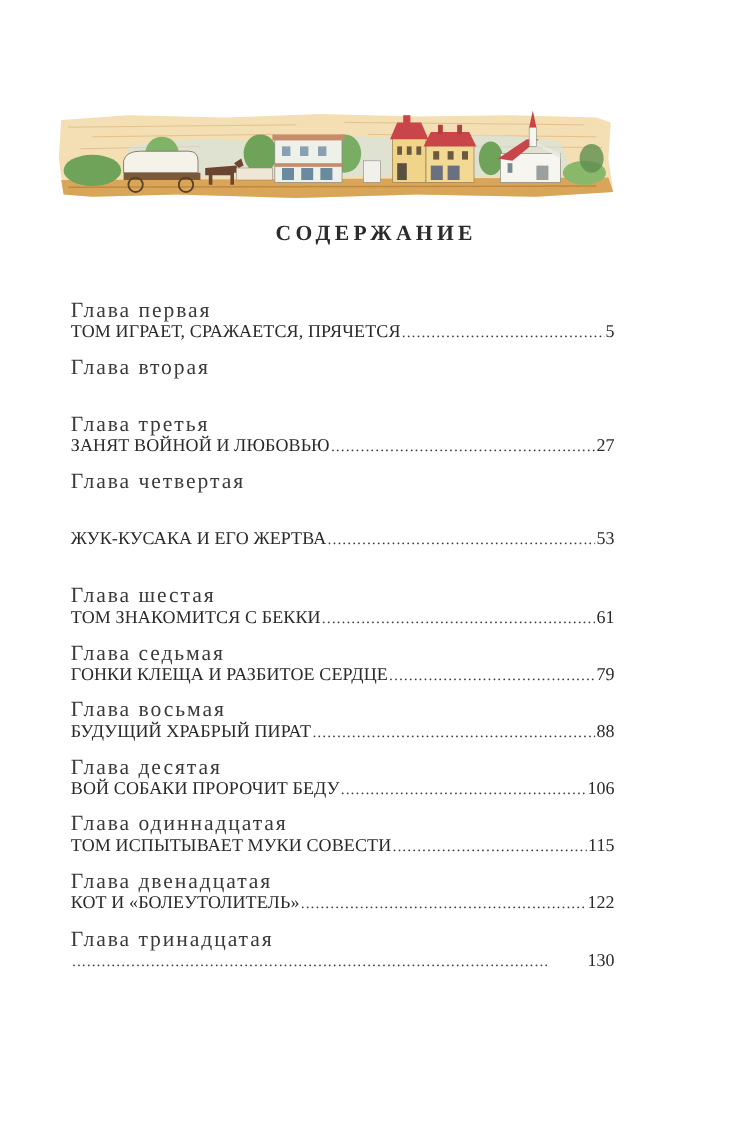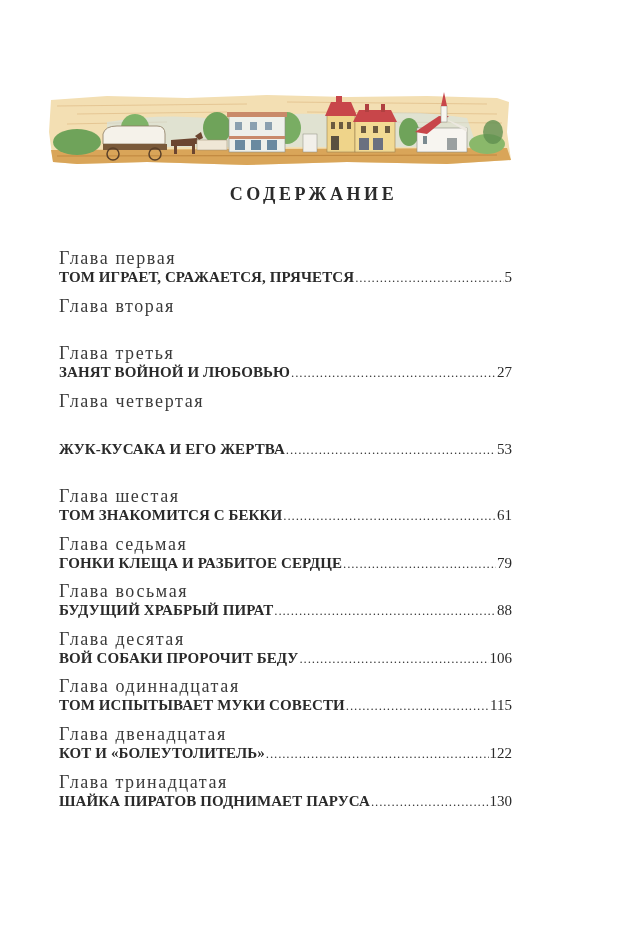--- a/index.html
+++ b/index.html
@@ -60,21 +60,20 @@
       display: flex;
       align-items: baseline;
       font-size: 15px;
       line-height: 20px;
       color: #2a2a2a;
       white-space: nowrap;
     }
     .chapter-title {
       flex: 0 0 auto;
       letter-spacing: 0.1px;
-      font-weight: bold;
     }
     .leader {
       flex: 1 1 auto;
       overflow: hidden;
       margin: 0 1px;
       letter-spacing: 2.4px;
       color: #3a3a3a;
       font-size: 13px;
     }
     .leader::before {
@@ -238,18 +237,17 @@
     <div class="chapter-number">Глава двенадцатая</div>
     <div class="chapter-line">
       <span class="chapter-title">КОТ И «БОЛЕУТОЛИТЕЛЬ»</span>
       <span class="leader"></span>
       <span class="page-number">122</span>
     </div>
   </div>
   <div class="toc-entry">
     <div class="chapter-number">Глава тринадцатая</div>
     <div class="chapter-line">
-      <span class="chapter-title">ШАЙКА ПИРАТОВ ПОДНИМАЕТ ПАРУСА</span>
       <span class="leader"></span>
       <span class="page-number">130</span>
     </div>
   </div>
 </div>
 
 </body></html>

